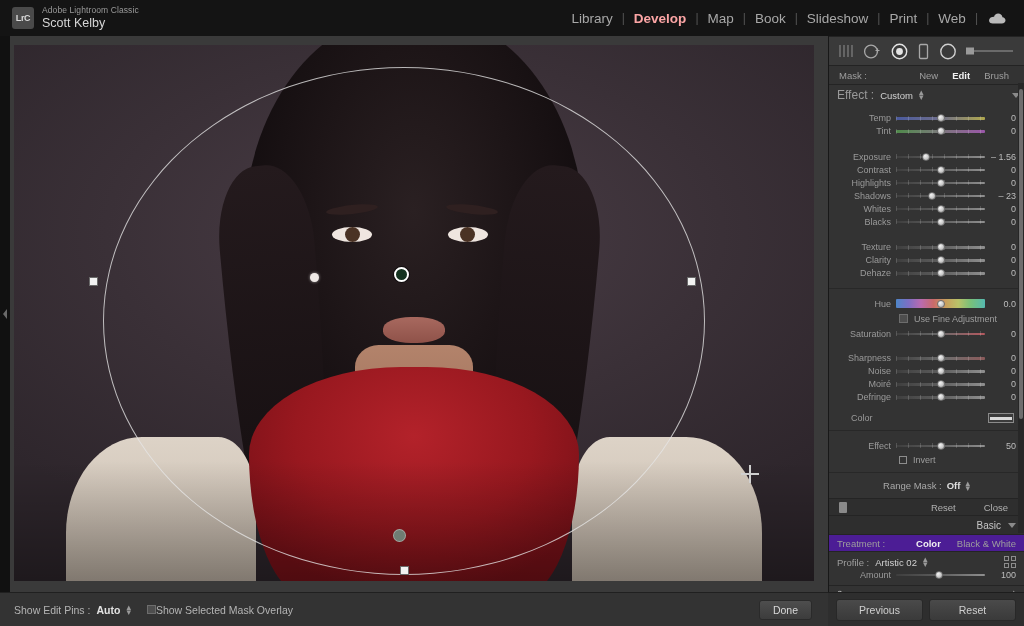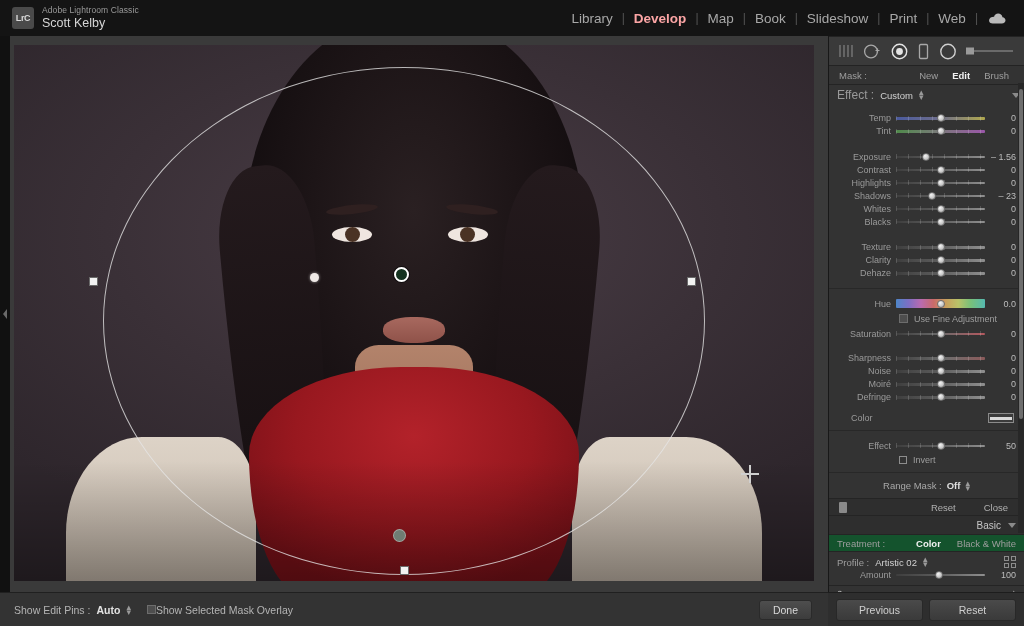--- a/index.html
+++ b/index.html
@@ -286,21 +286,21 @@
   .foot-sp { flex: 1; }
   .foot-btn { font-size: 9.5px; color: #b0b0b0; padding: 0 6px; }
 
   .basic-head {
     height: 18px; display: flex; align-items: center; justify-content: flex-end;
     gap: 7px; padding-right: 8px; background: #2e2e2e;
     font-size: 10px; color: #c6c6c6;
   }
   .treat-row {
     height: 18px; display: flex; align-items: center;
-    background: #14532d; border-top: 1px solid #242424; border-bottom: 1px solid #242424;
+    background: #4c1d95; border-top: 1px solid #242424; border-bottom: 1px solid #242424;
     padding-left: 8px; font-size: 9.5px;
   }
   .treat-row .sp { flex: 1; }
   .treat-opt { padding: 0 8px; color: #9e9e9e; }
   .treat-opt.active { color: #f0f0f0; font-weight: bold; }
   .profile-row {
     display: flex; align-items: center; padding: 4px 8px 2px 8px;
     background: #333333; font-size: 9.5px; gap: 6px;
   }
   .prof-val { color: #d2d2d2; }

